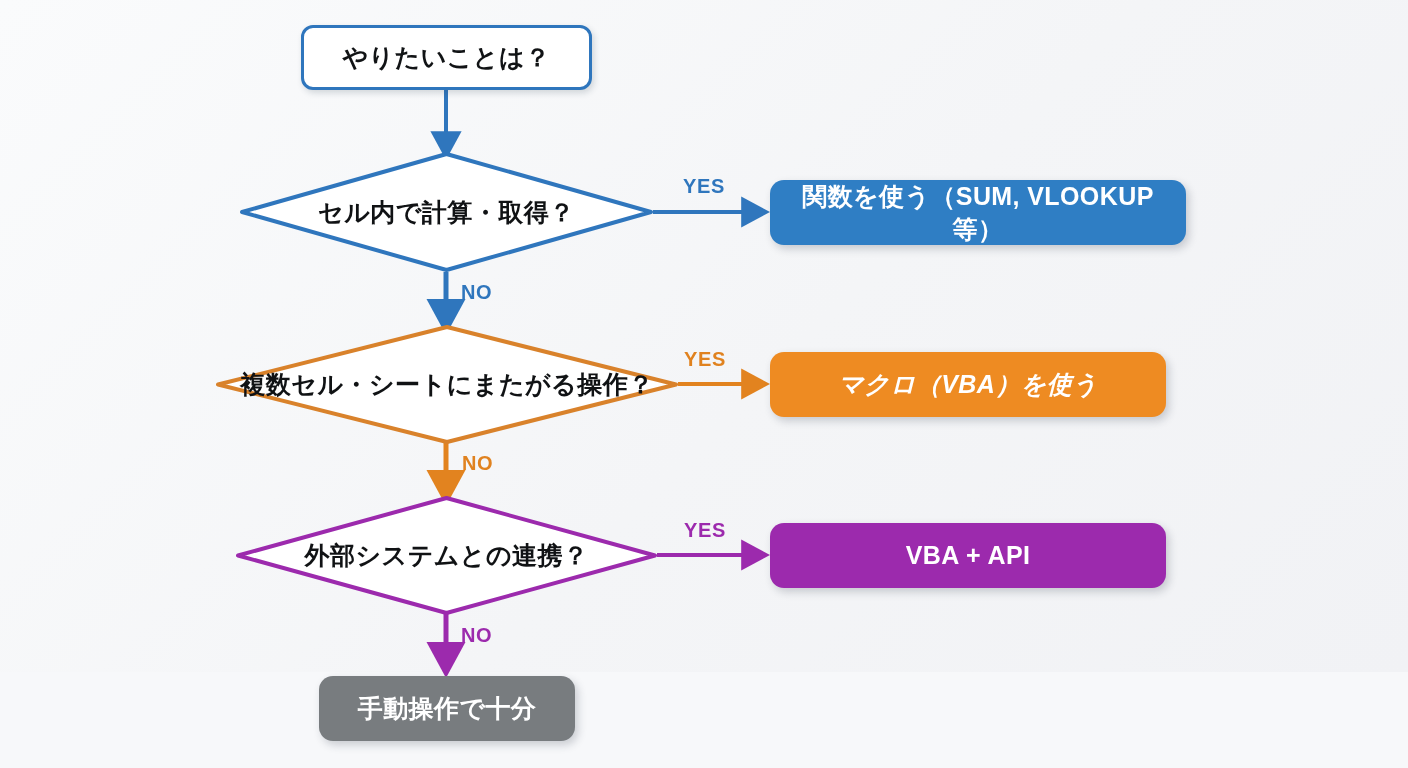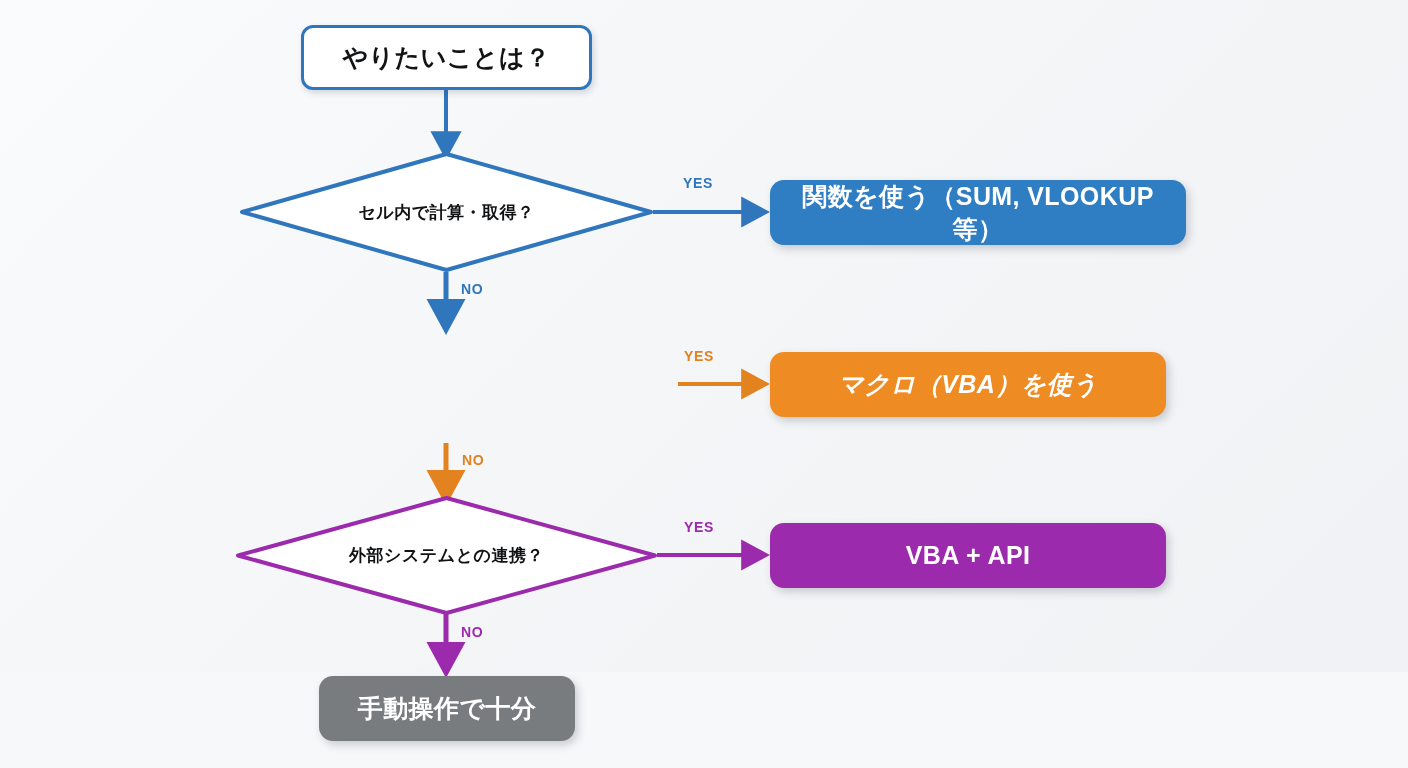--- a/index.html
+++ b/index.html
@@ -70,40 +70,40 @@
   .diamond-label {
     position: absolute;
     left: 0;
     top: 0;
     width: 100%;
     height: 100%;
     display: flex;
     align-items: center;
     justify-content: center;
     color: #101214;
-    font-size: 17px;
+    font-size: 25px;
     font-weight: 700;
     letter-spacing: 0.5px;
     pointer-events: none;
   }
 
   
   .connector {
     position: absolute;
     left: 0;
     top: 0;
     width: 1408px;
     height: 768px;
     pointer-events: none;
   }
 
   
   .edge-label {
     position: absolute;
-    font-size: 14px;
+    font-size: 20px;
     font-weight: 700;
     letter-spacing: 0.6px;
     white-space: nowrap;
   }
   .lbl-blue   { color: #2f76bd; }
   .lbl-orange { color: #e0821f; }
   .lbl-purple { color: #9c2aad; }
 </style>
 </head>
 <body>
@@ -146,20 +146,26 @@
     <svg width="413" height="120" viewBox="0 0 413 120" xmlns="http://www.w3.org/2000/svg">
       <polygon points="2,60 206.5,2 411,60 206.5,118" fill="#ffffff" stroke="#2f76bd" stroke-width="4" stroke-linejoin="round"></polygon>
     </svg>
     <div class="diamond-label">セル内で計算・取得？</div>
   </div>
 
   <div class="node result-node result-blue" style="left:770px; top:180px; width:416px; height:65px;">
     <span>関数を使う（SUM, VLOOKUP等）</span>
   </div>
 
+  <div class="diamond-wrap" style="left:216px; top:325px; width:462px; height:119px;">
+    <svg width="462" height="119" viewBox="0 0 462 119" xmlns="http://www.w3.org/2000/svg">
+      <polygon points="2,59.5 231,2 460,59.5 231,117" fill="#ffffff" stroke="#d9822b" stroke-width="4" stroke-linejoin="round"></polygon>
+    </svg>
+    <div class="diamond-label">複数セル・シートにまたがる操作？</div>
+  </div>
 
   <div class="node result-node result-orange" style="left:770px; top:352px; width:396px; height:65px;">
     <span>マクロ（VBA）を使う</span>
   </div>
 
   <div class="diamond-wrap" style="left:236px; top:496px; width:421px; height:119px;">
     <svg width="421" height="119" viewBox="0 0 421 119" xmlns="http://www.w3.org/2000/svg">
       <polygon points="2,59.5 210.5,2 419,59.5 210.5,117" fill="#ffffff" stroke="#9c2aad" stroke-width="4" stroke-linejoin="round"></polygon>
     </svg>
     <div class="diamond-label">外部システムとの連携？</div>

